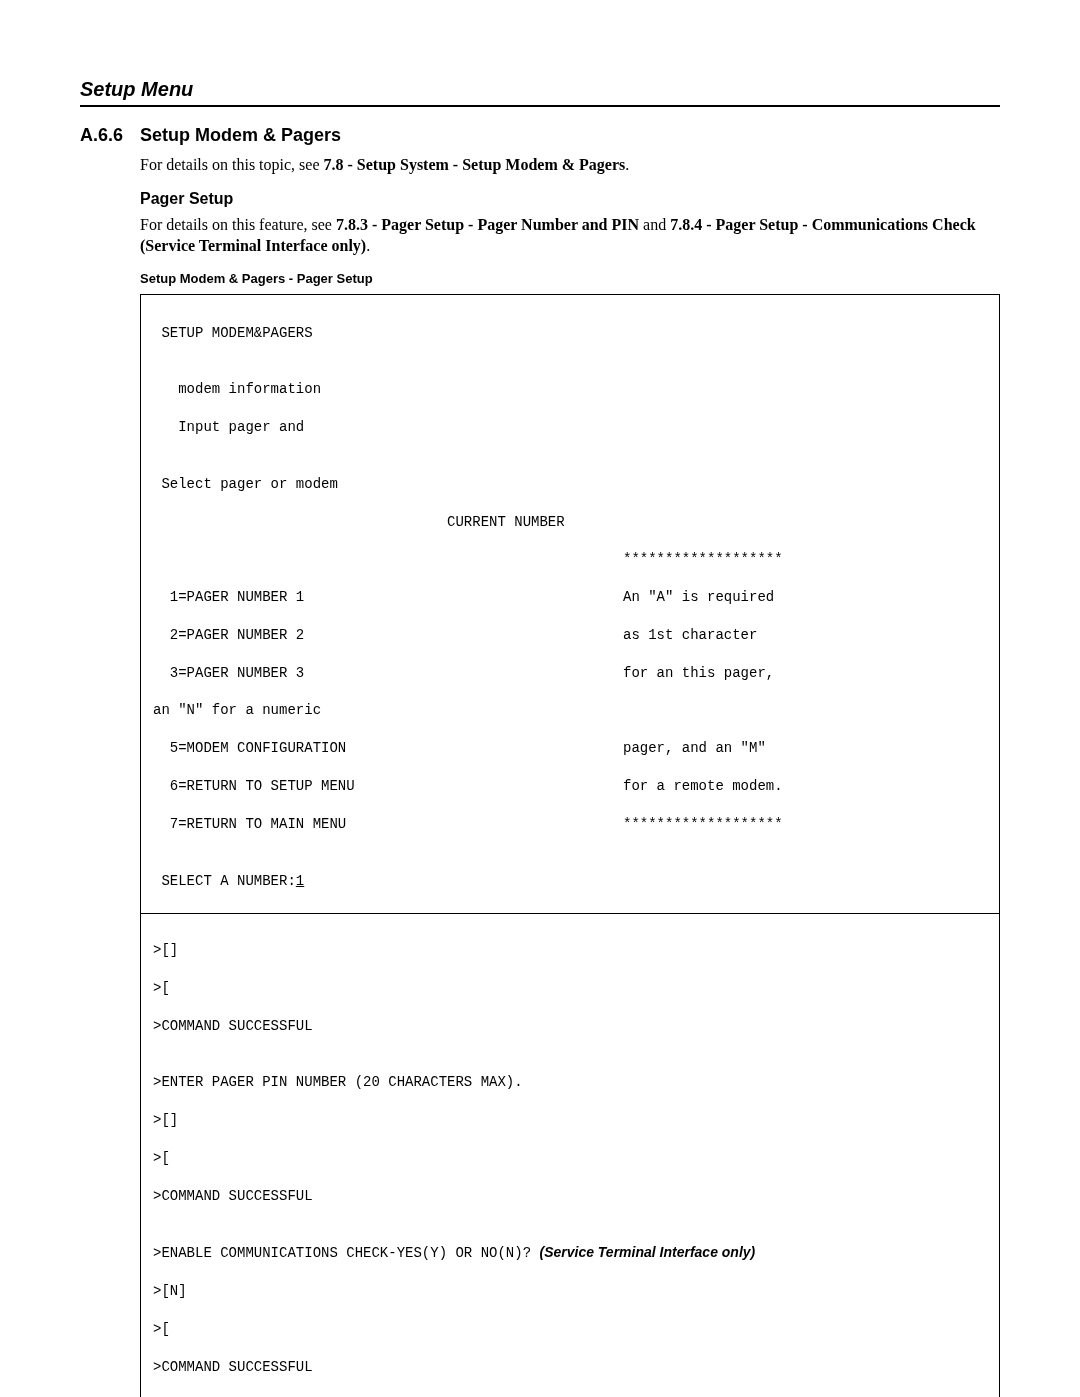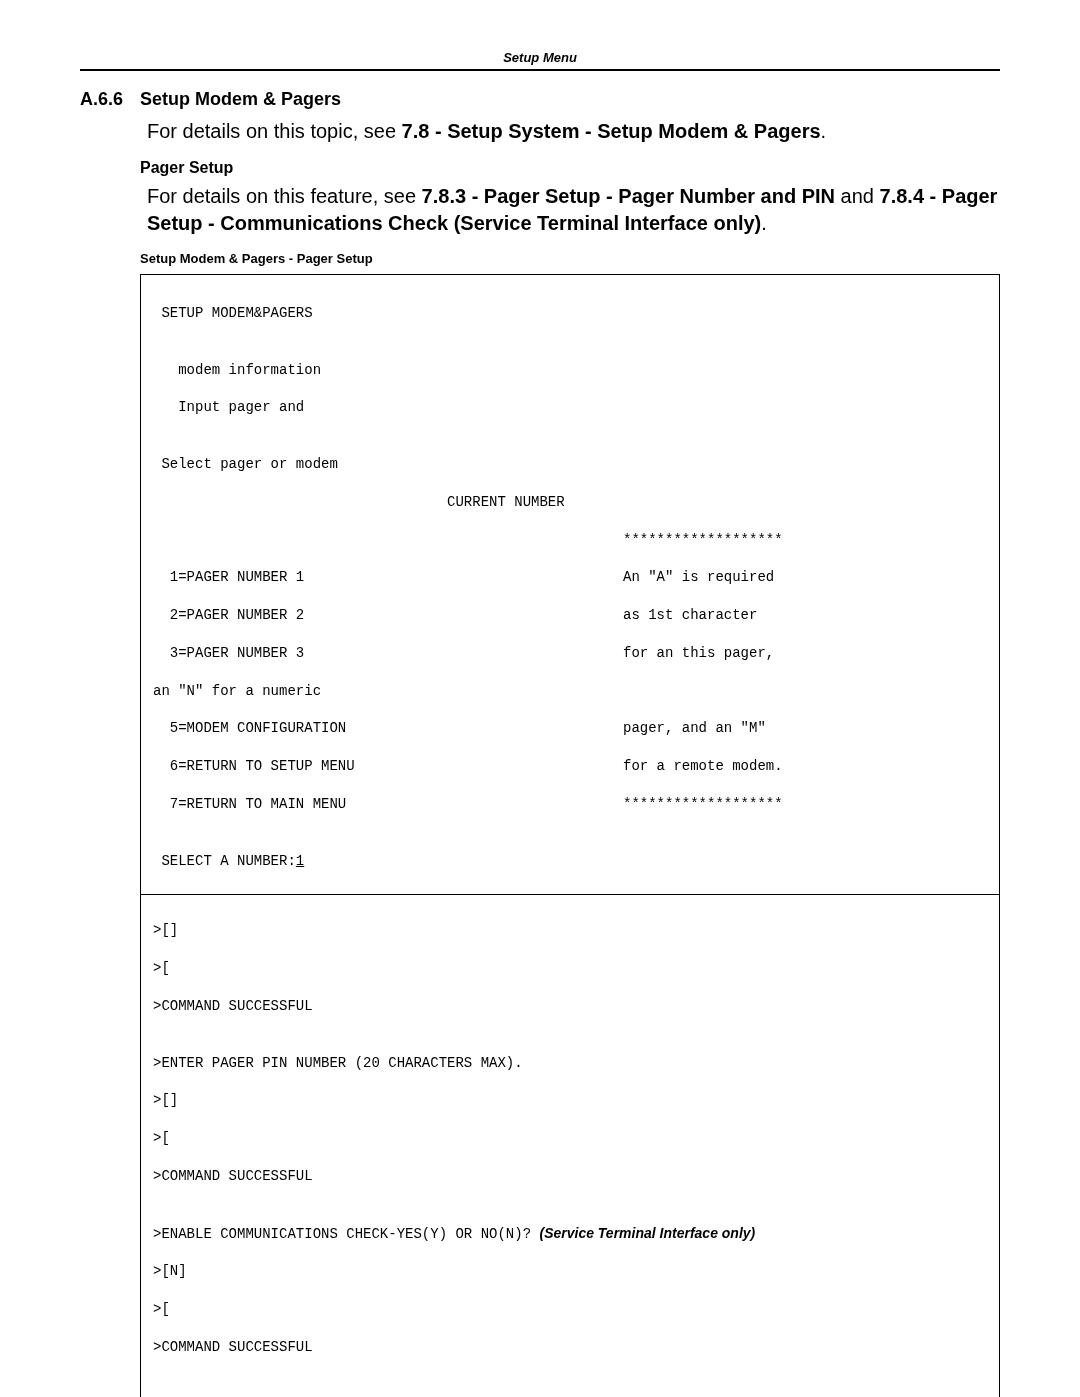--- a/index.html
+++ b/index.html
@@ -11,26 +11,27 @@
     font-size: 16px;
   }
   .page {
     width: 1080px;
     min-height: 1397px;
     box-sizing: border-box;
     padding: 50px 80px 40px 80px;
     position: relative;
   }
   .header-right {
-    text-align: center;
+    text-align: left;
     font-family: Arial, Helvetica, sans-serif;
     font-weight: bold;
     font-style: italic;
-    font-size: 13px;
+    font-size: 20px;
     margin-bottom: 4px;
+    margin-top: 28px;
   }
   .header-rule {
     border: none;
     border-top: 2px solid #000;
     margin: 0 0 18px 0;
   }
   .section-row {
     display: flex;
     align-items: baseline;
     margin: 0 0 8px 0;
@@ -43,24 +44,24 @@
   }
   .section-title {
     font-family: Arial, Helvetica, sans-serif;
     font-weight: bold;
     font-size: 18px;
   }
   .body-indent {
     margin-left: 60px;
   }
   .serif-para {
-    font-family: Liberation Sans, sans-serif;
-    font-size: 20px;
+    font-family: Liberation Serif, serif;
+    font-size: 16px;
     line-height: 1.35;
-    margin: 0 0 14px 7px;
+    margin: 0 0 14px 0;
   }
   .subhead {
     font-family: Arial, Helvetica, sans-serif;
     font-weight: bold;
     font-size: 16px;
     margin: 6px 0 6px 0;
   }
   .caption {
     font-family: Arial, Helvetica, sans-serif;
     font-weight: bold;

